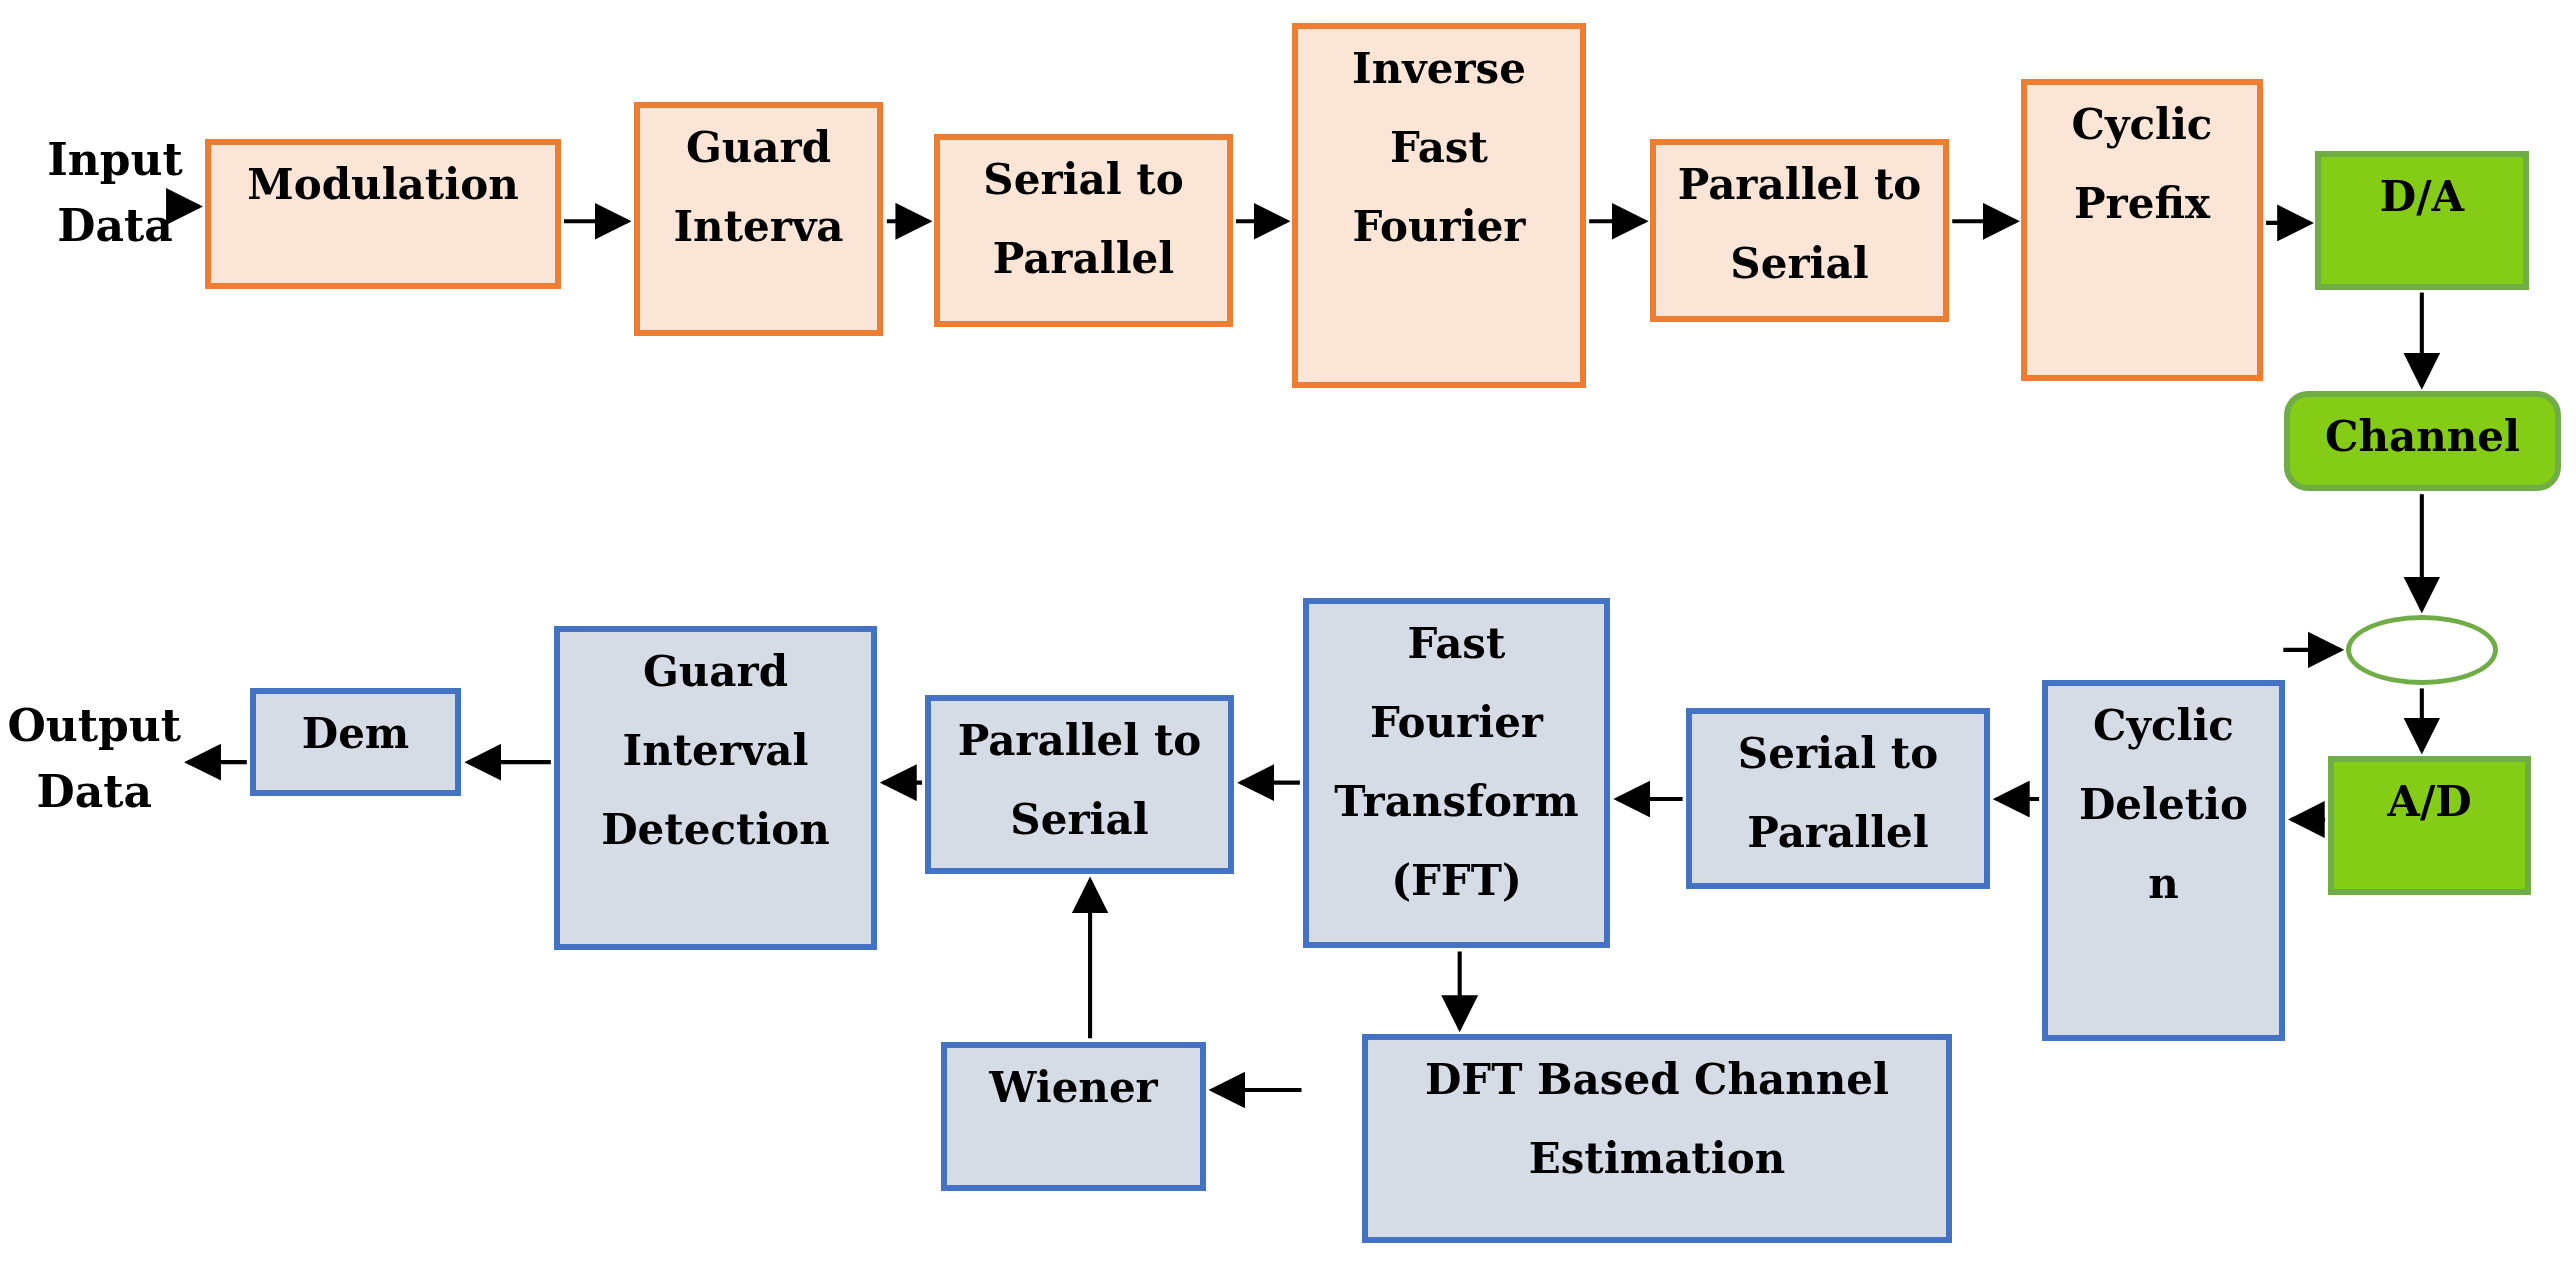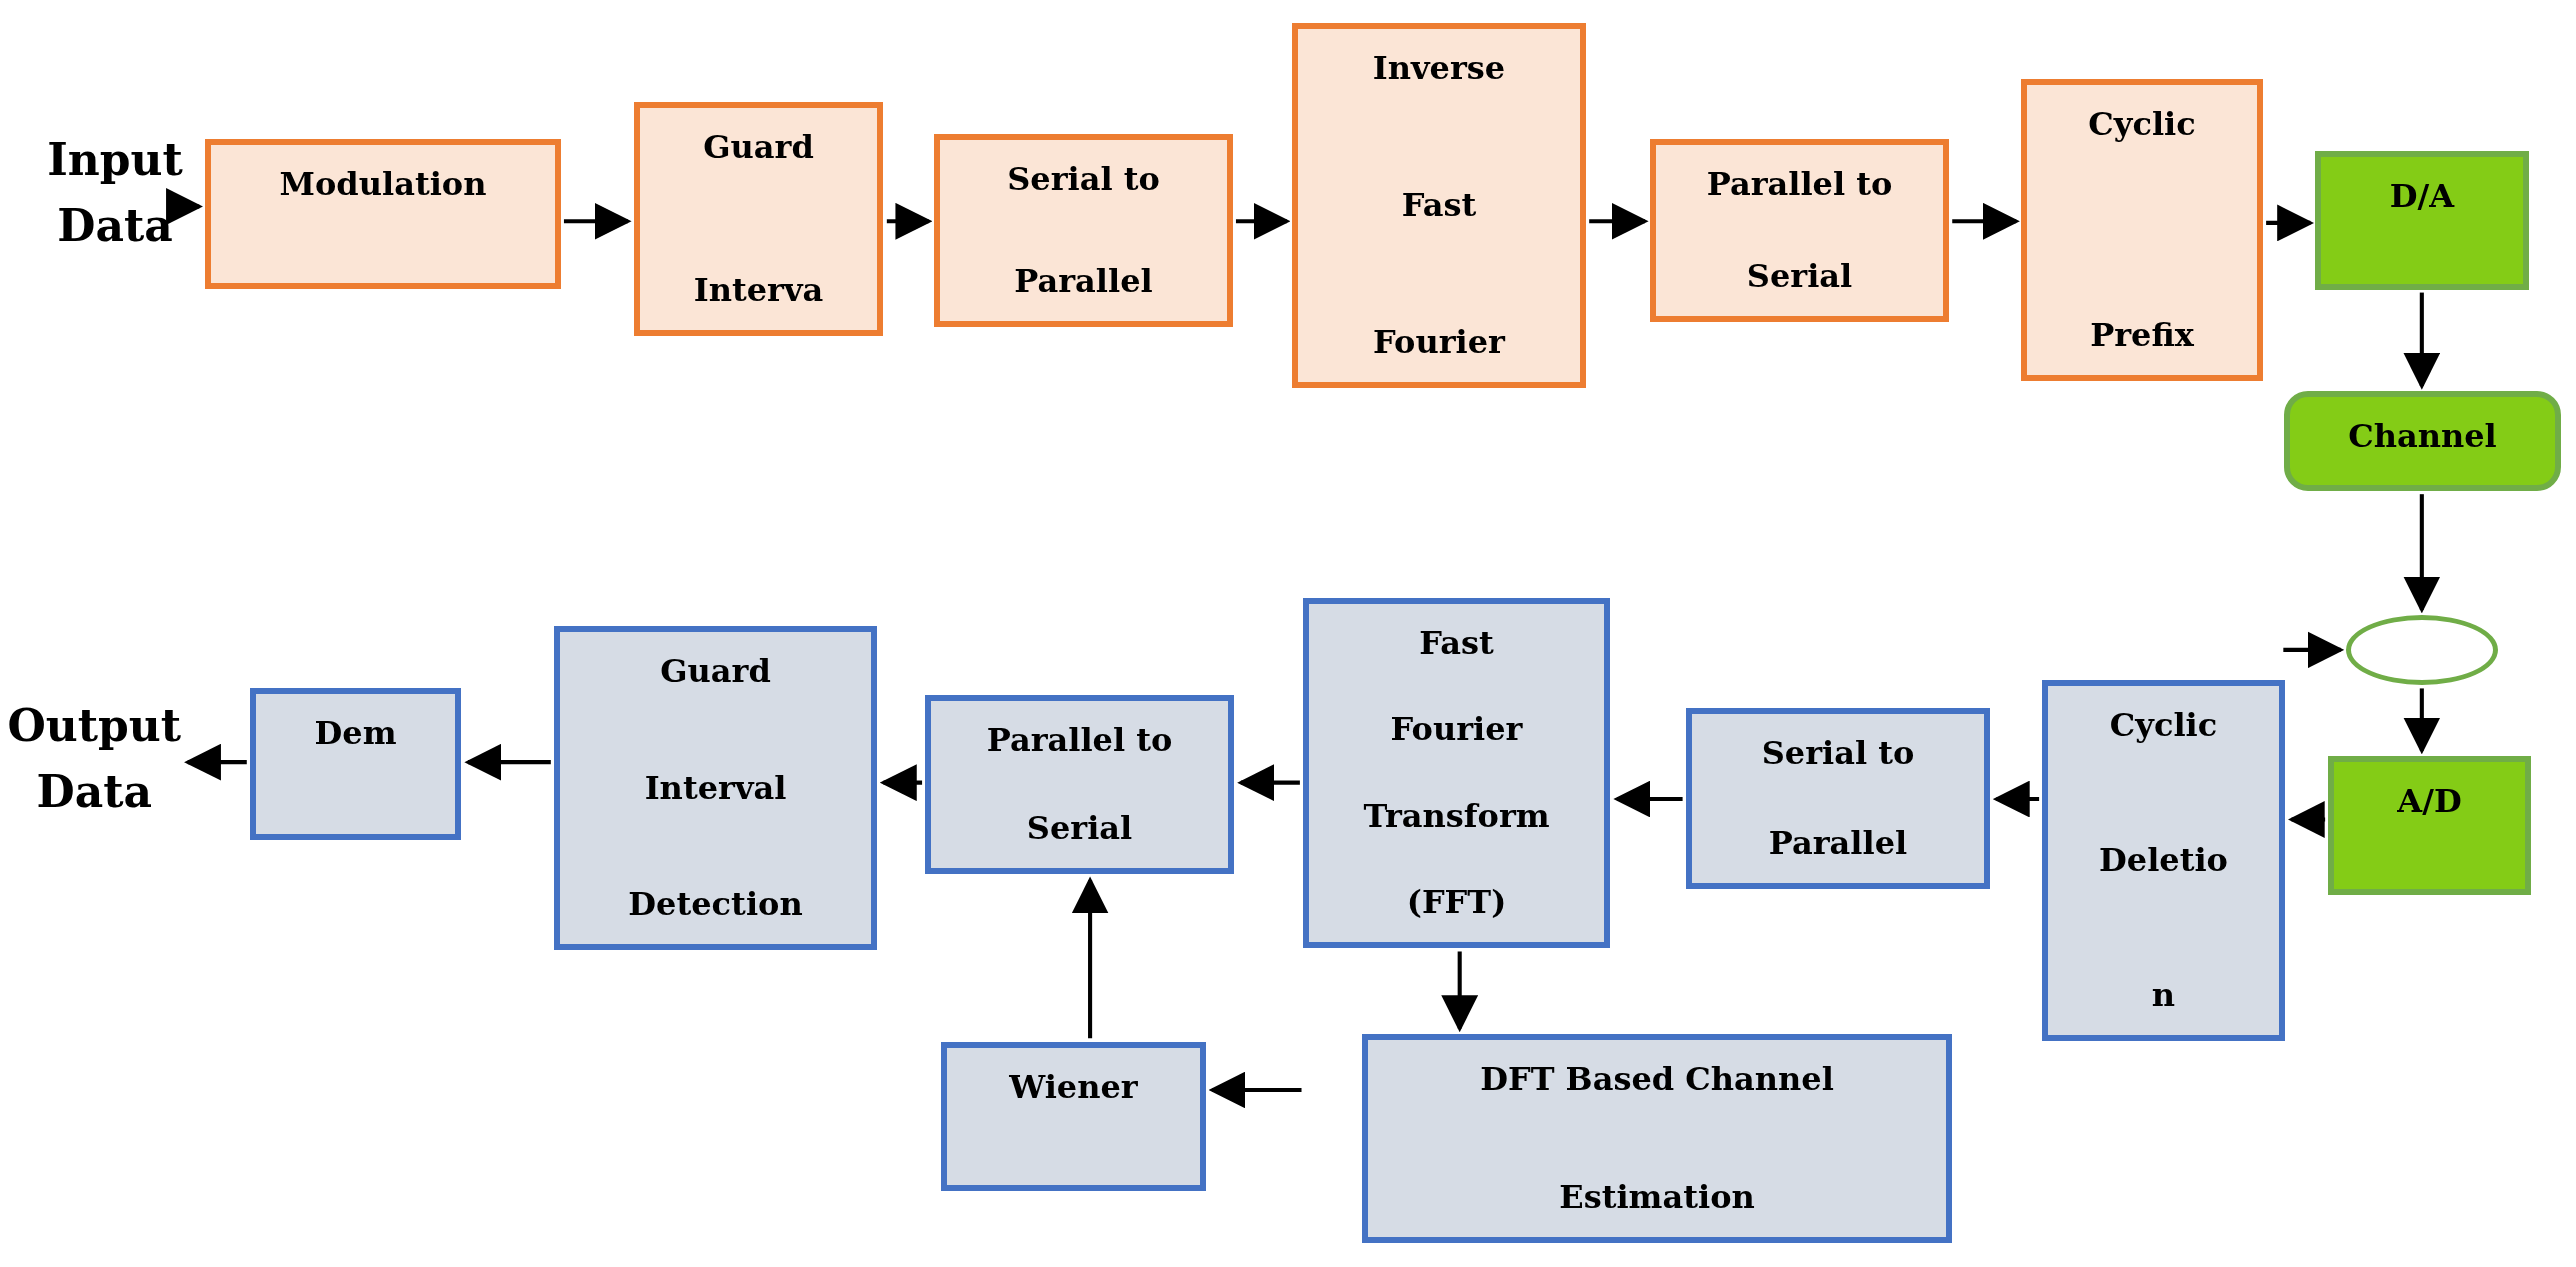--- a/index.html
+++ b/index.html
@@ -18,25 +18,25 @@
   #arrow-layer {
     position: absolute;
     left: 0; top: 0;
     width: 2576px; height: 1267px;
   }
   .box {
     position: absolute;
     box-sizing: border-box;
     display: flex;
     flex-direction: column;
-    justify-content: space-between;
+    justify-content: flex-start;
     align-items: center;
     text-align: center;
     font-weight: bold;
-    font-size: 32px;
+    font-size: 42px;
   }
   .tx   { border: 6.6px solid #ED7D31; background: #FBE5D6; }
   .chan { border: 6.6px solid #70AD47; background: #84cc16; }
   .rx   { border: 6.6px solid #4472C4; background: #D6DCE5; }
   .bline { line-height: 79px; white-space: nowrap; }
   .flow-label {
     position: absolute;
     display: flex;
     flex-direction: column;
     align-items: center;
@@ -161,21 +161,21 @@
     <div class="bline">Parallel to</div>
     <div class="bline">Serial</div>
   </div>
 
   <div class="box rx" style="left:554px; top:626px; width:323px; height:324px;">
     <div class="bline">Guard</div>
     <div class="bline">Interval</div>
     <div class="bline">Detection</div>
   </div>
 
-  <div class="box rx" style="left:250px; top:688px; width:211px; height:152px;">
+  <div class="box rx" style="left:250px; top:688px; width:211px; height:108px;">
     <div class="bline">Dem</div>
   </div>
 
   <div class="box rx" style="left:941px; top:1042px; width:265px; height:149px;">
     <div class="bline">Wiener</div>
   </div>
 
   <div class="box rx" style="left:1362px; top:1034px; width:590px; height:209px;">
     <div class="bline">DFT Based Channel</div>
     <div class="bline">Estimation</div>

